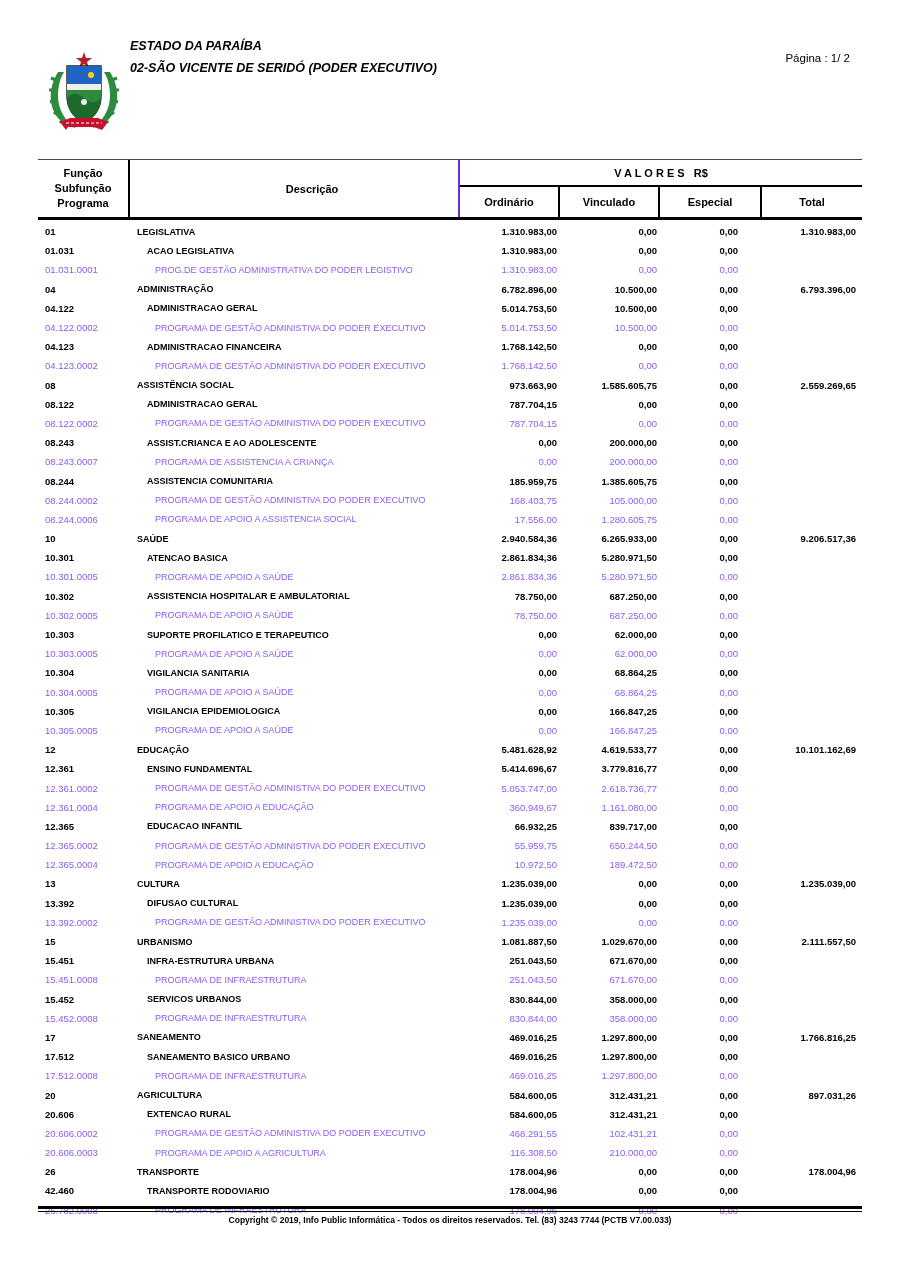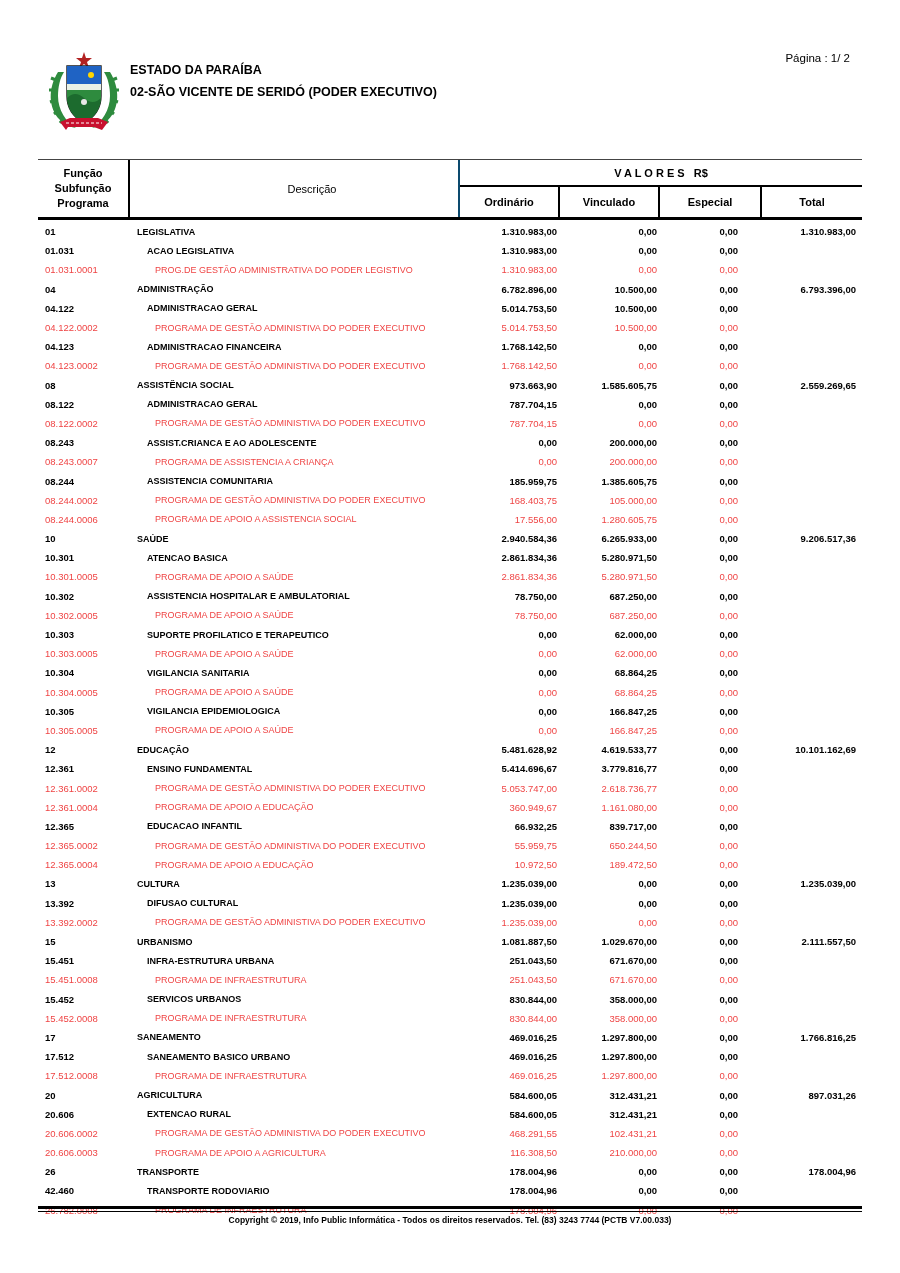--- a/index.html
+++ b/index.html
@@ -5,38 +5,38 @@
   * { margin:0; padding:0; box-sizing:border-box; }
   html,body { background:#fff; }
   body {
     width:900px; height:1273px; position:relative;
     font-family:"Liberation Sans","DejaVu Sans",sans-serif;
     color:#000; overflow:hidden;
   }
 
   
   .logo { position:absolute; left:44px; top:50px; width:80px; height:90px; }
-  .hdr-text { position:absolute; left:130px; top:60px; }
+  .hdr-text { position:absolute; left:130px; top:36px;font-style:italic; }
   .hdr-text div { font-weight:bold; font-size:12.5px; line-height:21.5px; white-space:nowrap; }
   .page-label { position:absolute; top:52px; right:50px; font-size:11.5px; }
 
   
   .doc-table { position:absolute; left:38px; top:159px; width:824px; }
   .thead {
     display:grid; grid-template-columns:92px 330px 402px;
     border-top:1.5px solid #444; border-bottom:3.5px solid #000;
   }
   .h-col1 {
     border-right:2px solid #000; display:flex; flex-direction:column;
     align-items:center; justify-content:center;
     font-weight:bold; font-size:11px; line-height:15px; padding:4px 0;
   }
   .h-col2 {
-    border-right:2px solid #0c4a6e; display:flex; align-items:center; justify-content:center;
-    font-weight:normal; font-size:11px;margin-left:36px;
+    border-right:2px solid #6d28d9; display:flex; align-items:center; justify-content:center;
+    font-weight:bold; font-size:11px;margin-left:36px;
   }
   .h-valores {
     height:27px; line-height:27px; text-align:center;
     border-bottom:2px solid #000; font-weight:bold; font-size:11px; white-space:pre;
   }
   .h-subcols { display:grid; grid-template-columns:100px 100px 102px 100px; }
   .h-subcols > div {
     height:30px; line-height:30px; text-align:center; font-weight:bold; font-size:11px;
     border-right:2px solid #000;
   }
@@ -53,21 +53,21 @@
   .c-ord  { padding-right:3px; }
   .c-vin  { padding-right:3px; }
   .c-esp  { padding-right:24px; }
   .c-tot  { padding-right:6px; }
   .lvl1 .c-code, .lvl2 .c-code,
   .lvl1 .c-desc, .lvl2 .c-desc,
   .lvl1 .c-val,  .lvl2 .c-val { font-weight:bold; }
   .lvl1 .c-desc { padding-left:7px; }
   .lvl2 .c-desc { padding-left:17px; }
   .lvl3 .c-desc { padding-left:25px; }
-  .lvl3 { color:#ef4444; }
+  .lvl3 { color:#8b5cf6; }
 
   
   .doc-footer { position:absolute; left:38px; top:1206px; width:824px; }
   .footer-rule { height:6px; border-top:3px solid #000; border-bottom:1.5px solid #000; }
   .copyright { text-align:center; font-size:8.5px; font-weight:bold; margin-top:3px; }
 </style>
 </head>
 <body>
 
 <div class="logo">

